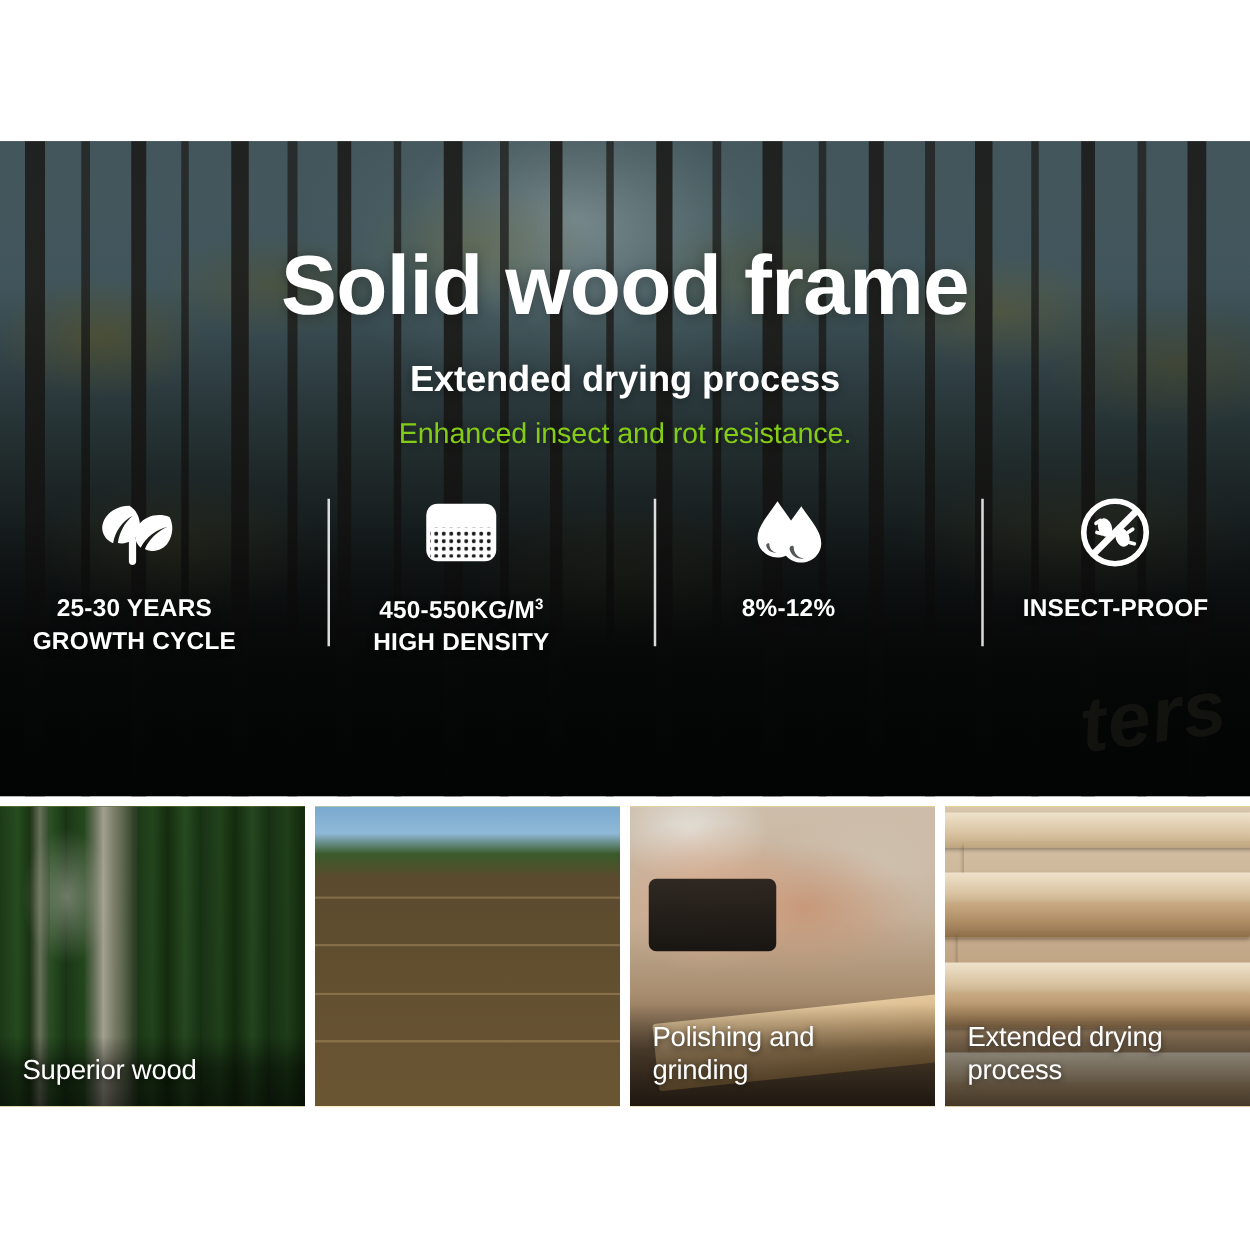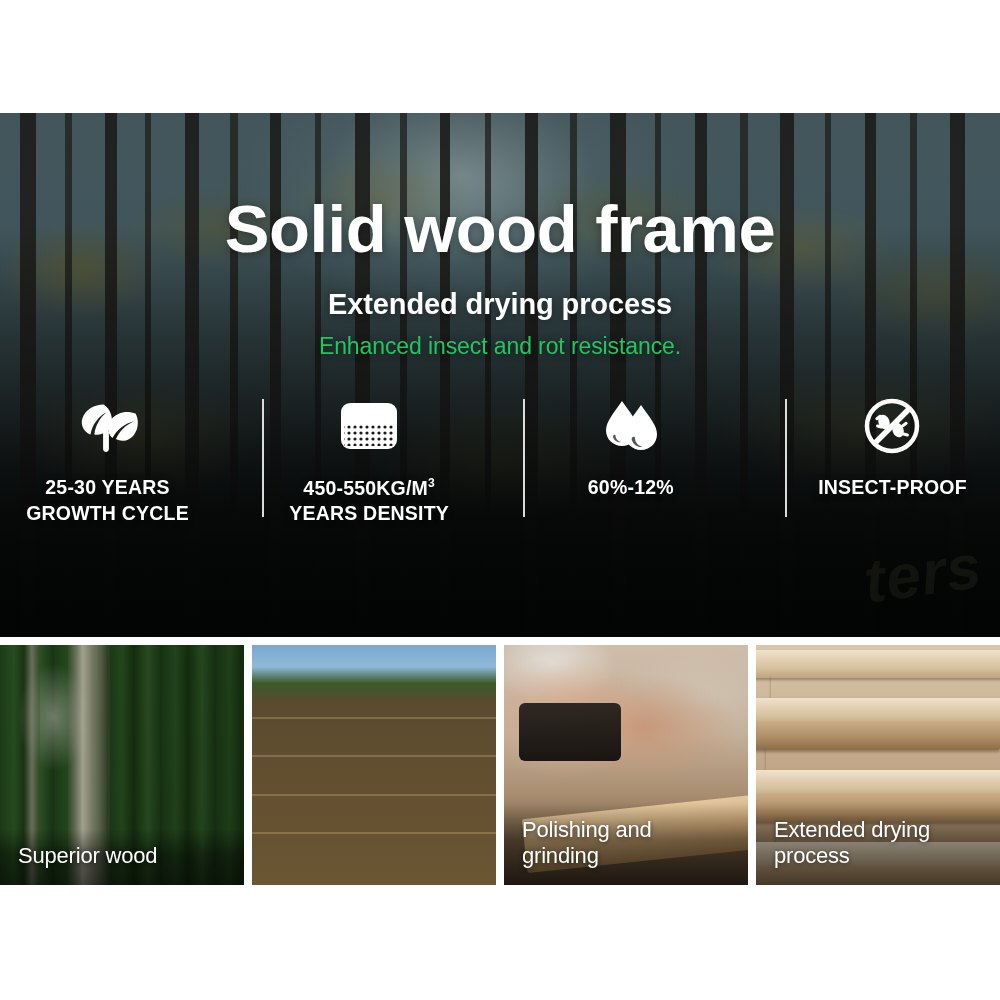--- a/index.html
+++ b/index.html
@@ -81,21 +81,21 @@
     text-shadow: 0 2px 10px rgba(0,0,0,0.35);
   }
   .hero-sub {
     margin-top: 26px;
     font-size: 29px; font-weight: 600; color: #ffffff;
     letter-spacing: -0.1px;
     text-shadow: 0 1px 8px rgba(0,0,0,0.4);
   }
   .hero-sub2 {
     margin-top: 12px;
-    font-size: 23px; font-weight: 400; color: #22c55e;
+    font-size: 23px; font-weight: 400; color: #84cc16;
     letter-spacing: -0.1px;
     text-shadow: 0 1px 8px rgba(0,0,0,0.45);
   }
 
   
   .features {
     position: absolute; left: 0; top: 282px; width: 1000px;
     display: flex; align-items: flex-start; justify-content: space-between;
   }
   .feature {
@@ -266,35 +266,35 @@
                 <circle cx="3" cy="3" r="1.6" fill="#1a1a1a"></circle>
               </pattern>
             </defs>
             <rect x="1" y="3" width="56" height="46" rx="9" fill="#ffffff"></rect>
             <rect x="4" y="22" width="50" height="24" fill="url(#dots)"></rect>
             <rect x="4" y="22" width="50" height="2" fill="#ffffff"></rect>
           </svg>
         </div>
         <div class="feat-label">
           <span>450-550KG/M</span><sup>3</sup>
-          <span class="l2">YEARS DENSITY</span>
+          <span class="l2">HIGH DENSITY</span>
         </div>
       </div>
 
       <div class="feature">
         <div class="feat-icon">
           <svg width="62" height="54" viewBox="0 0 62 54" aria-hidden="true">
             <path fill="#ffffff" d="M22 2C14 14 6 22 6 31.5 6 40 13.2 47 22 47s16-7 16-15.5C38 22 30 14 22 2z"></path>
             <path fill="#ffffff" d="M41 6c-8 12-16 20-16 29.5C25 44 32.2 51 41 51s16-7 16-15.5C57 26 49 18 41 6z"></path>
             <path fill="#1a1f1c" d="M15.5 36.5c0 3.2 2.4 6 5.7 6.6-3.8.6-7.4-1.8-8.2-5.4-.2-1 .6-2 1.6-2 .5 0 .9.3.9.8z" opacity="0.75"></path>
             <path fill="#1a1f1c" d="M35 39c0 4.4 3.4 8.2 8 8.8-5.2.9-10.2-2.4-11.3-7.4-.3-1.4.8-2.7 2.2-2.7.6 0 1.1.5 1.1 1.3z" opacity="0.75"></path>
           </svg>
         </div>
         <div class="feat-label">
-          <span>60%-12%</span>
+          <span>8%-12%</span>
         </div>
       </div>
 
       <div class="feature">
         <div class="feat-icon">
           <svg width="56" height="56" viewBox="0 0 56 56" aria-hidden="true">
             <circle cx="28" cy="28" r="25" fill="none" stroke="#ffffff" stroke-width="4.5"></circle>
             <g fill="#ffffff">
               <ellipse cx="20" cy="24" rx="5.5" ry="7.5" transform="rotate(-20 20 24)"></ellipse>
               <ellipse cx="34" cy="32" rx="5.5" ry="7.5" transform="rotate(-20 34 32)"></ellipse>

